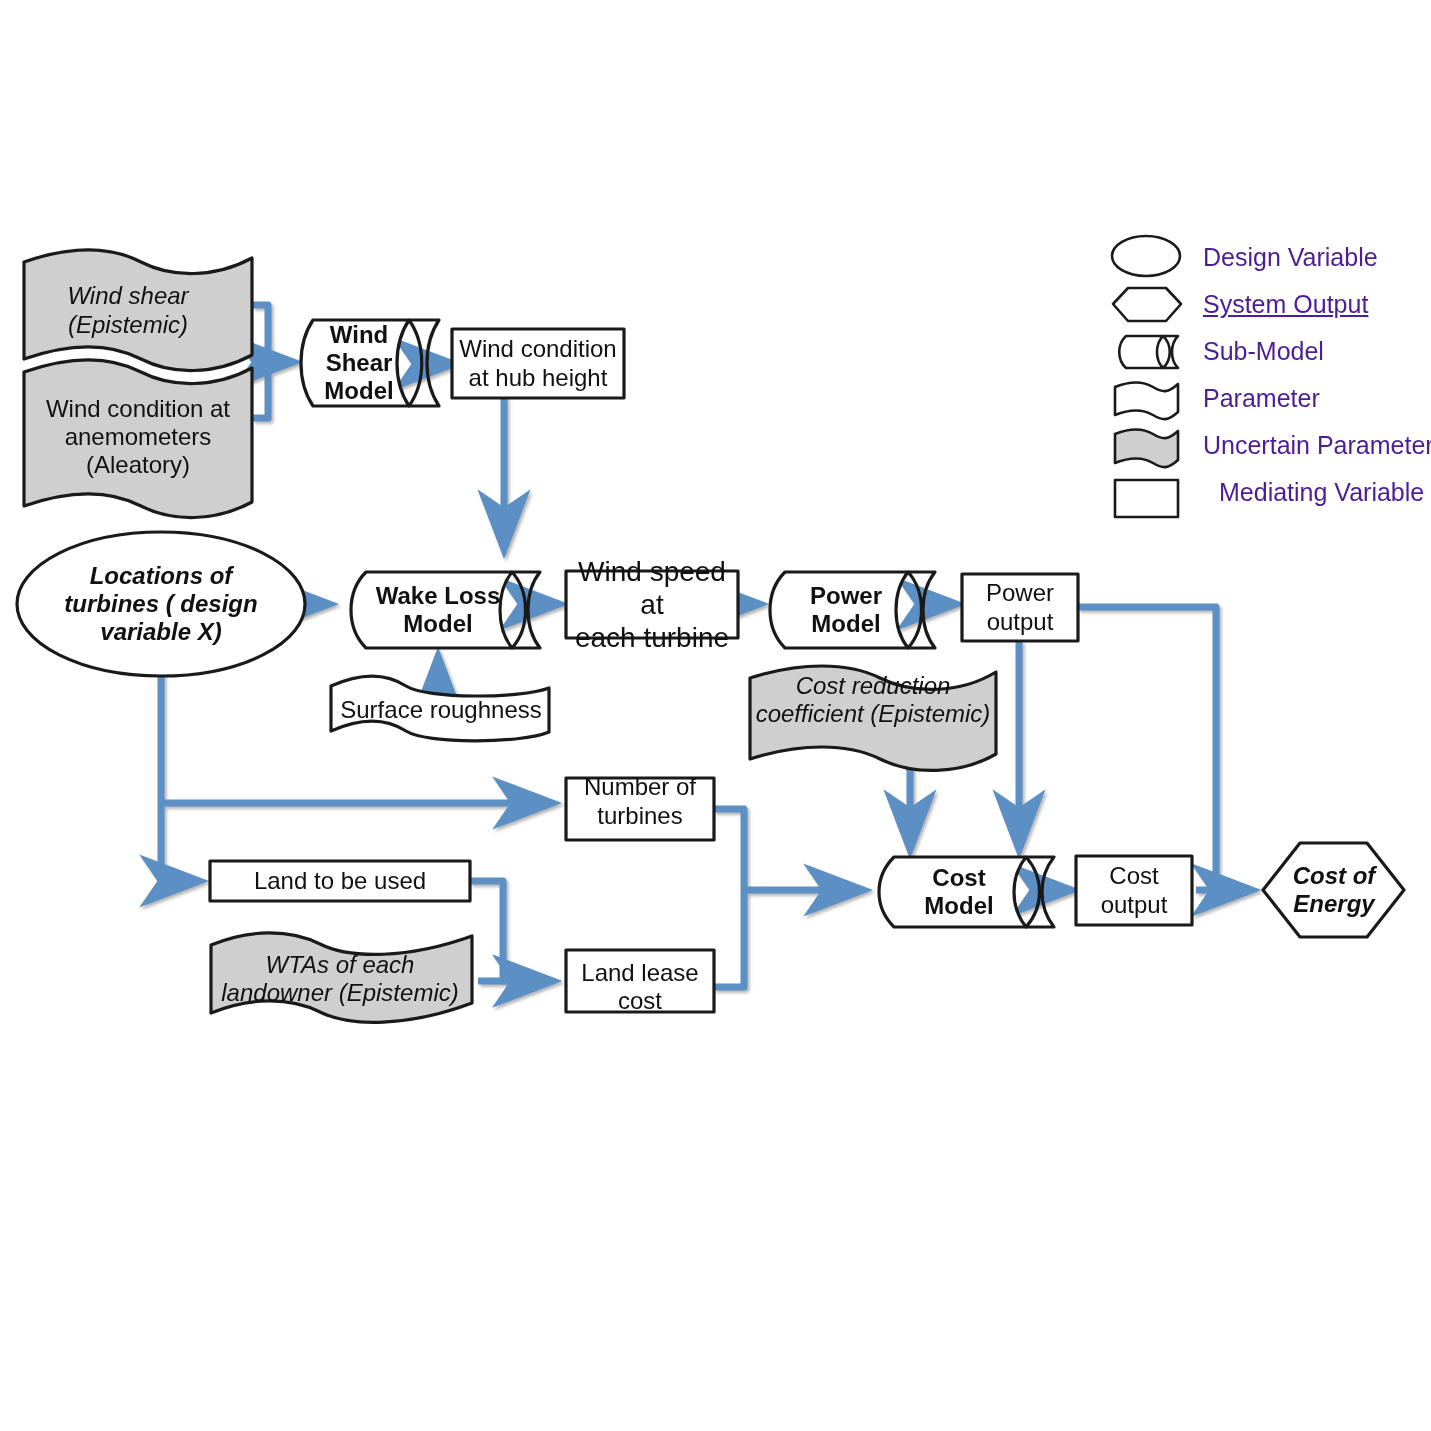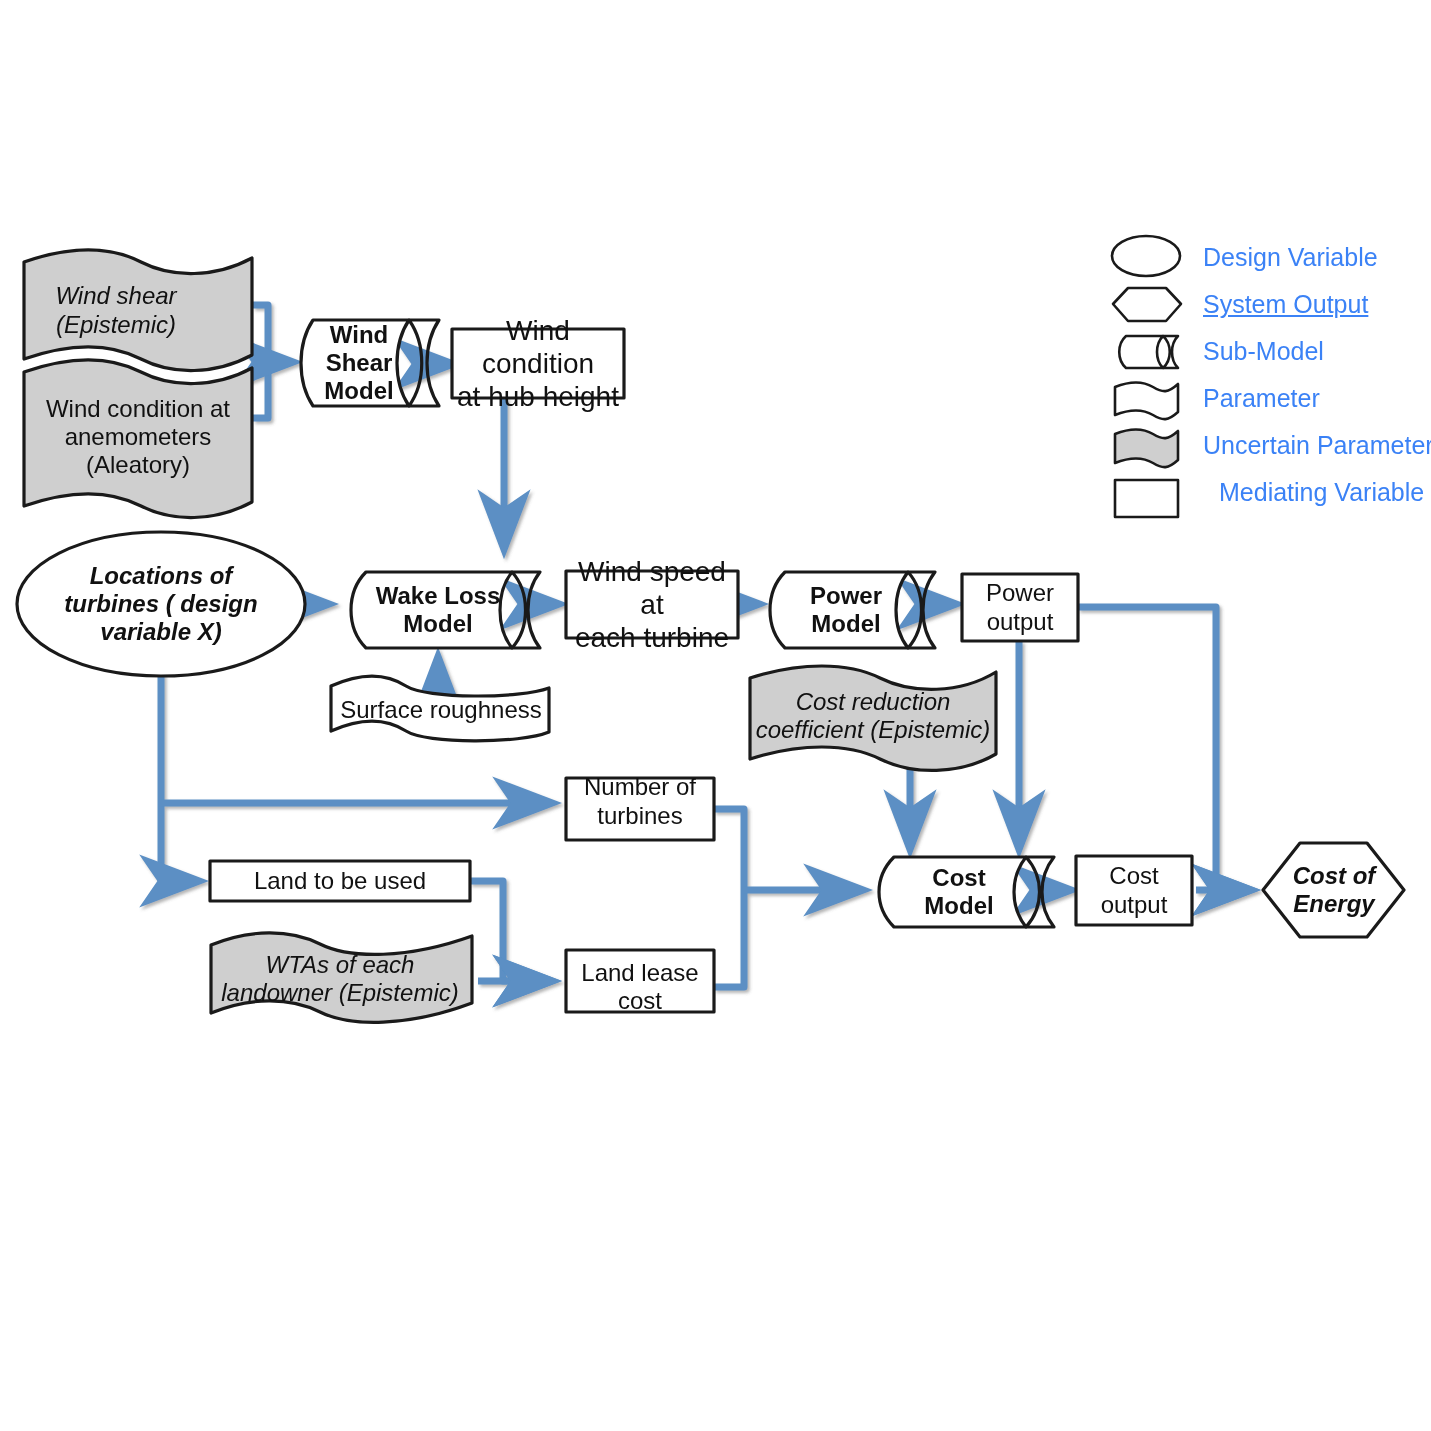--- a/index.html
+++ b/index.html
@@ -35,21 +35,21 @@
     pointer-events: none;
     white-space: pre-line;
   }
   .lbl-plain   { font-weight: normal; font-style: normal; }
   .lbl-bold    { font-weight: bold;   font-style: normal; }
   .lbl-italic  { font-weight: normal; font-style: italic; }
   .lbl-bolditalic { font-weight: bold; font-style: italic; }
 
   .legend-text {
     position: absolute;
-    color: #3b82f6;
+    color: #4c1d95;
     font-size: 25px;
     line-height: 1;
     white-space: nowrap;
   }
 </style>
 </head>
 <body>
 
 <div id="stage">
 
@@ -168,53 +168,53 @@
       <path fill="#ffffff" d="M1115,387 C1130,381 1143,381 1153,387 C1163,393 1168,393 1178,384
                L1178,412 C1168,421 1163,421 1153,415 C1143,409 1130,409 1115,415 Z"></path>
 
       <path fill="#CFCFCF" d="M1115,434 C1130,428 1143,428 1153,434 C1163,440 1168,440 1178,431
                L1178,460 C1168,469 1163,469 1153,463 C1143,457 1130,457 1115,463 Z"></path>
 
       <rect fill="#ffffff" x="1115" y="480" width="63" height="37"></rect>
     </g>
   </svg>
 
-  <div class="node-label lbl-italic" style="left:24px;  top:262px; width:184px; height:97px;  font-size:24px;">Wind shear
+  <div class="node-label lbl-italic" style="left:36px;  top:262px; width:184px; height:97px;  font-size:24px;">Wind shear
 (Epistemic)</div>
 
   <div class="node-label lbl-plain" style="left:24px;  top:382px; width:228px; height:110px; font-size:24px;">Wind condition at
 anemometers
 (Aleatory)</div>
 
   <div class="node-label lbl-bold" style="left:309px; top:320px; width:100px; height:86px;  font-size:24px;">Wind
 Shear
 Model</div>
 
-  <div class="node-label lbl-plain" style="left:452px; top:329px; width:172px; height:69px;  font-size:28px;border-radius:22px;">Wind condition
+  <div class="node-label lbl-plain" style="left:452px; top:329px; width:172px; height:69px;  font-size:24px;border-radius:22px;">Wind condition
 at hub height</div>
 
   <div class="node-label lbl-bolditalic" style="left:37px;  top:548px; width:248px; height:112px; font-size:24px;">Locations of
 turbines ( design
 variable X)</div>
 
   <div class="node-label lbl-bold" style="left:364px; top:572px; width:148px; height:76px;  font-size:24px;">Wake Loss
 Model</div>
 
   <div class="node-label lbl-plain" style="left:331px; top:690px; width:220px; height:40px;  font-size:24px;">Surface roughness</div>
 
   <div class="node-label lbl-plain" style="left:566px; top:571px; width:172px; height:67px;  font-size:28px;">Wind speed at
 each turbine</div>
 
   <div class="node-label lbl-bold" style="left:784px; top:572px; width:124px; height:76px;  font-size:24px;">Power
 Model</div>
 
   <div class="node-label lbl-plain" style="left:962px; top:574px; width:116px; height:67px;  font-size:24px;">Power
 output</div>
 
-  <div class="node-label lbl-italic" style="left:750px; top:680px; width:246px; height:72px;  font-size:24px;">Cost reduction
+  <div class="node-label lbl-italic" style="left:750px; top:664px; width:246px; height:72px;  font-size:24px;">Cost reduction
 coefficient (Epistemic)</div>
 
   <div class="node-label lbl-plain" style="left:566px; top:778px; width:148px; height:47px;  font-size:24px;">Number of
 turbines</div>
 
   <div class="node-label lbl-plain" style="left:210px; top:861px; width:260px; height:40px;  font-size:24px;">Land to be used</div>
 
   <div class="node-label lbl-italic" style="left:207px; top:947px; width:266px; height:64px;  font-size:24px;">WTAs of each
 landowner (Epistemic)</div>
 

